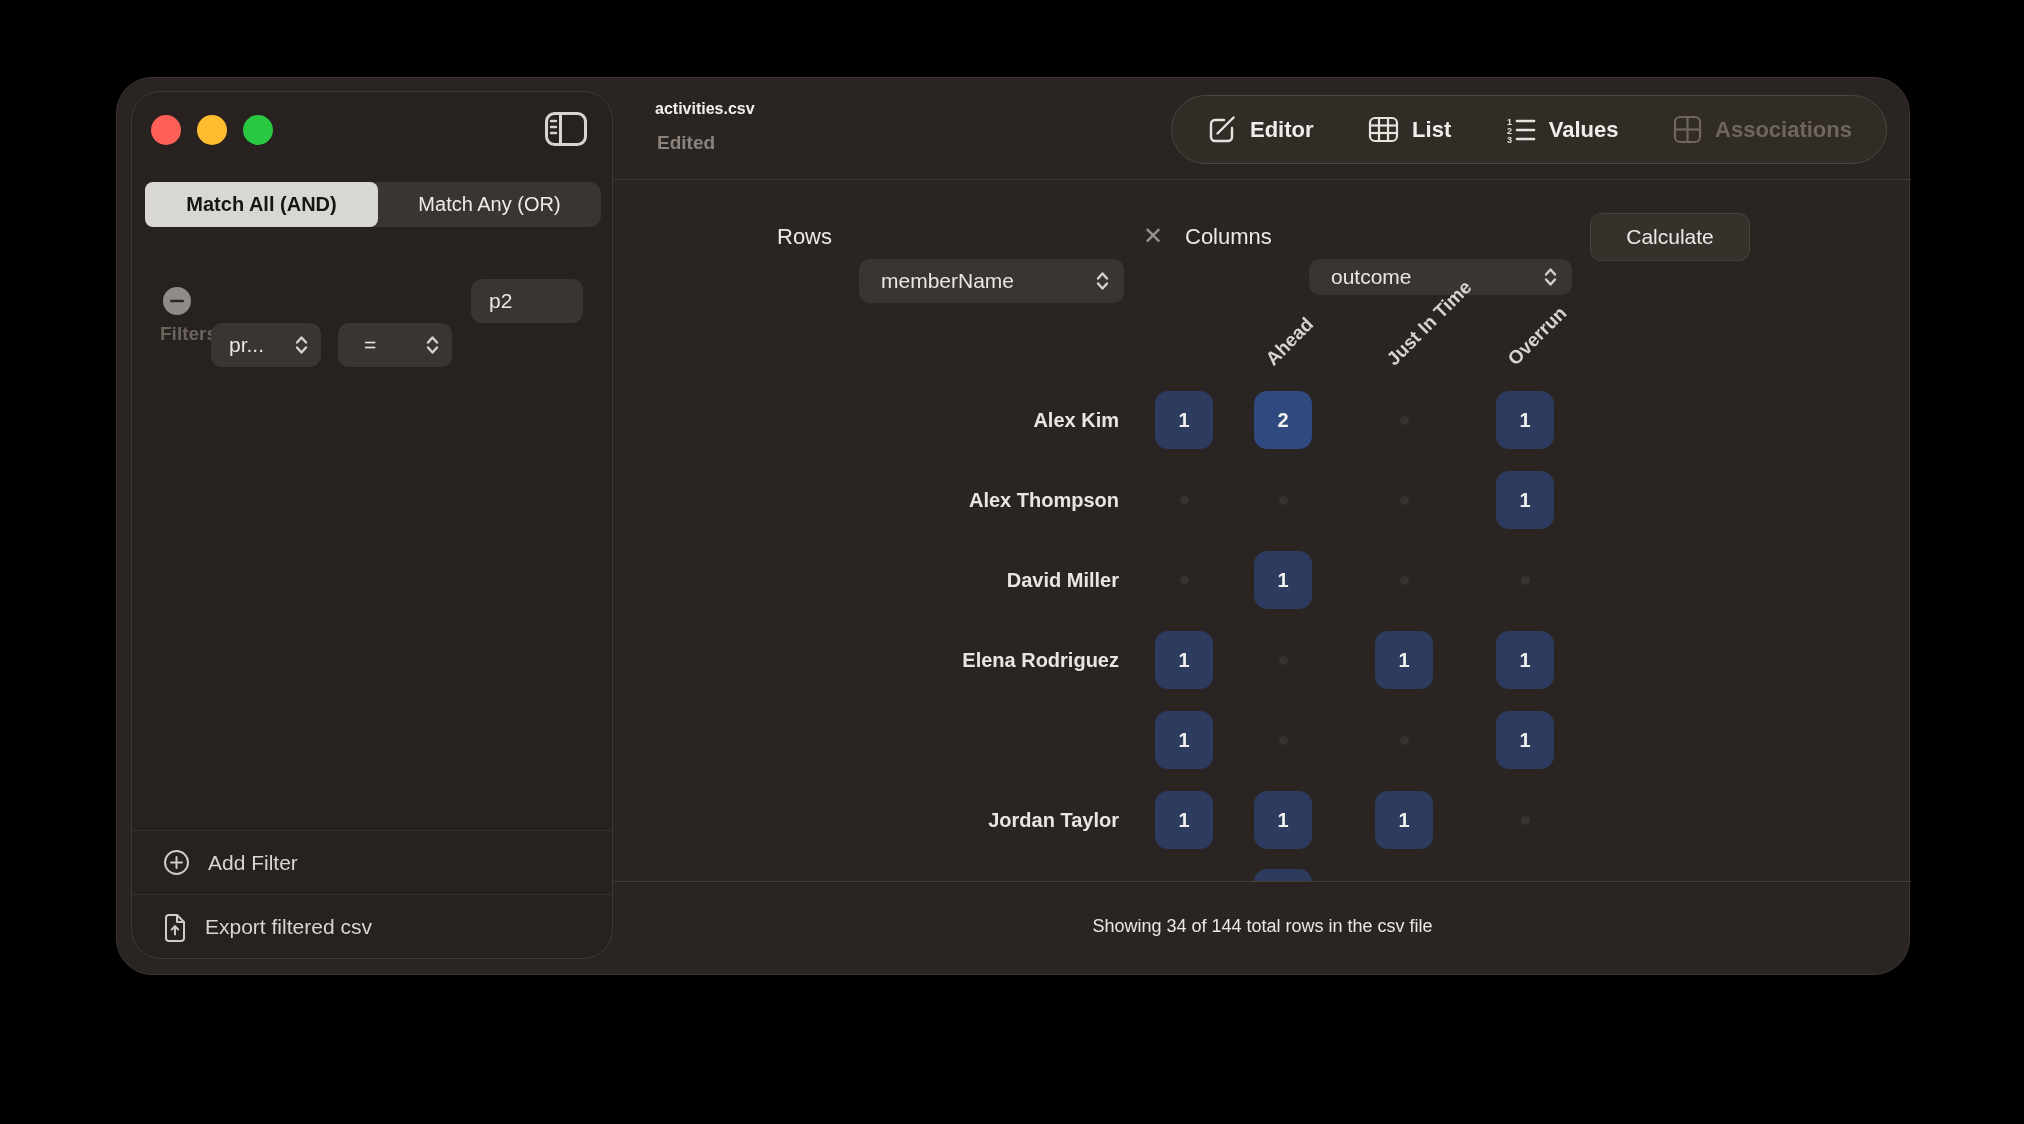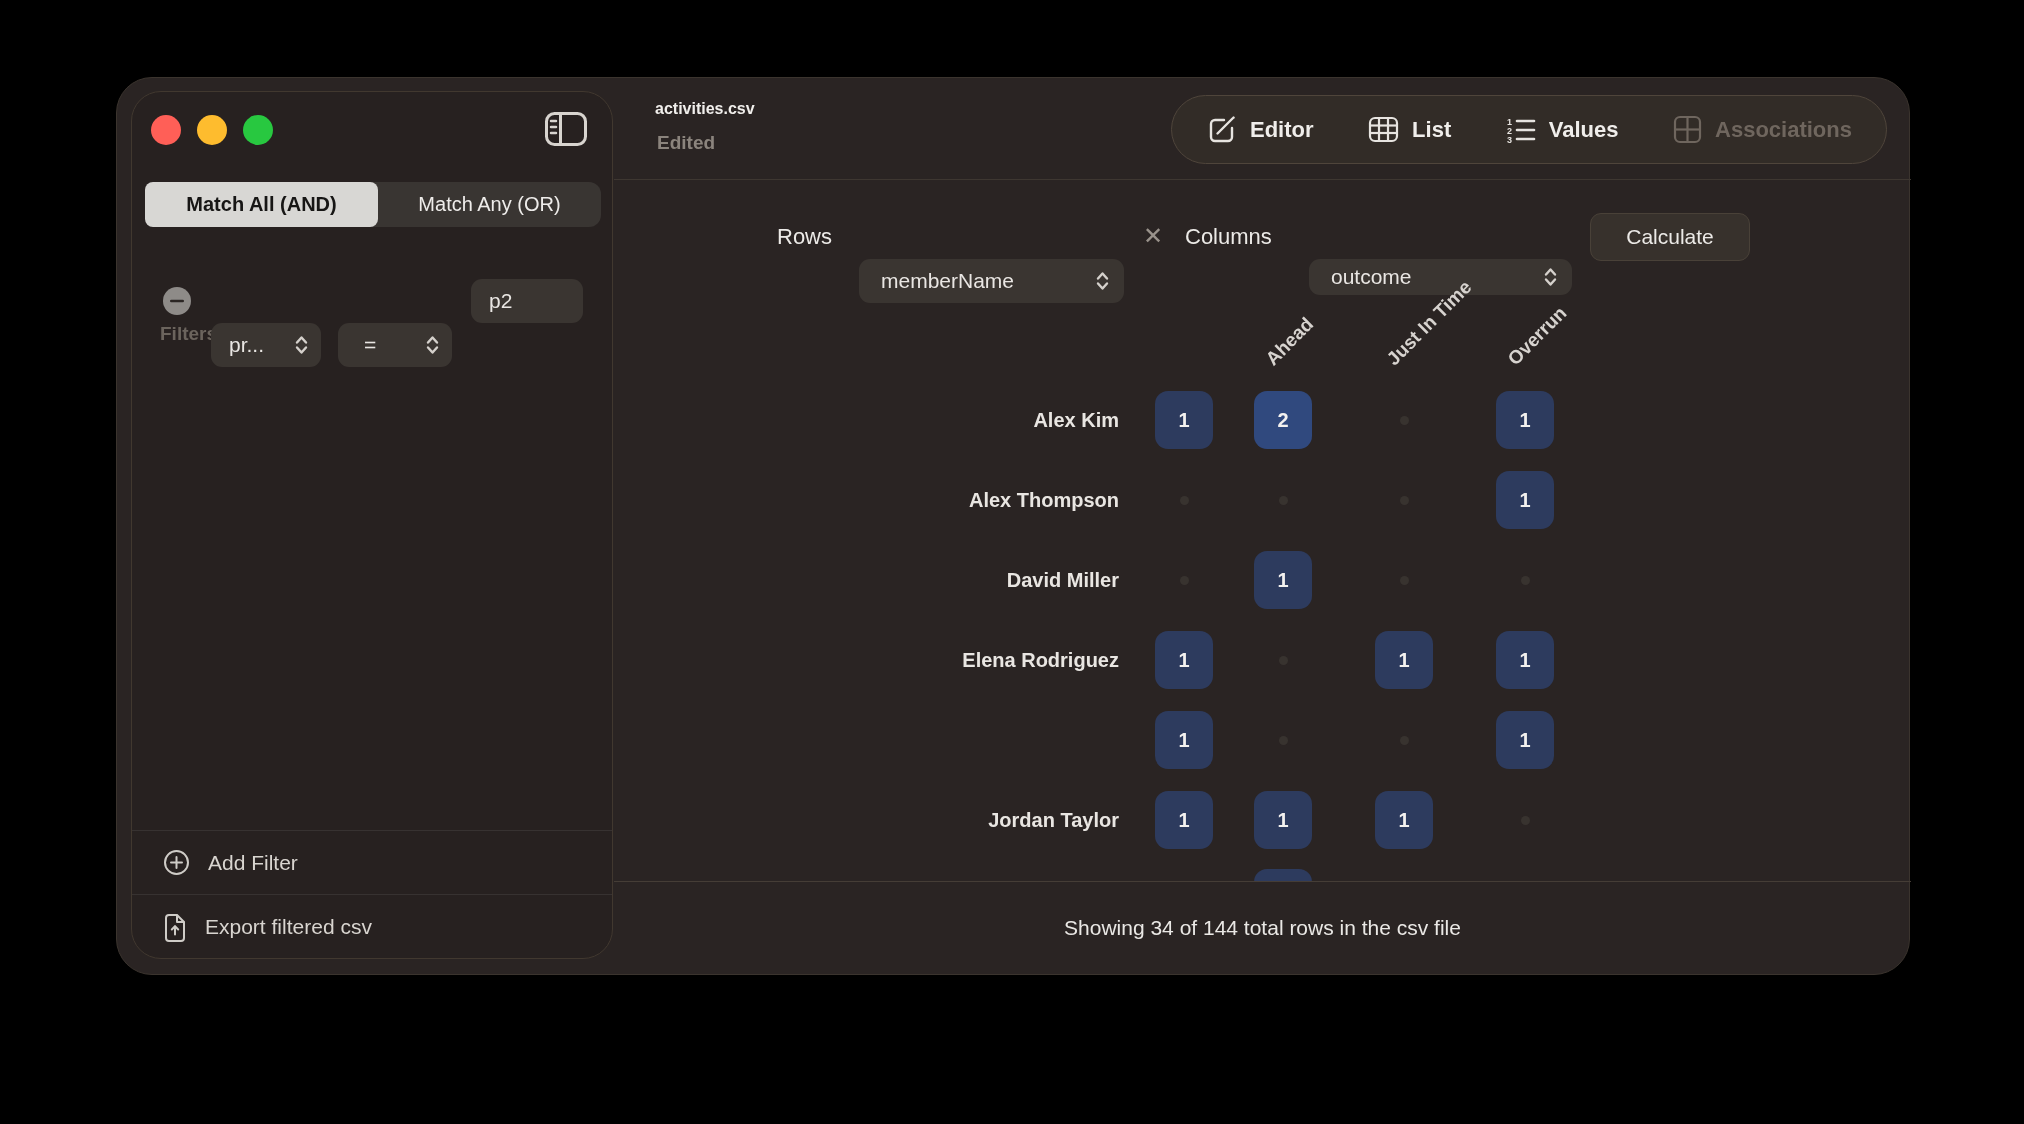--- a/index.html
+++ b/index.html
@@ -69,21 +69,21 @@
   .col-header{position:absolute;bottom:calc(100% + 10px);transform:rotate(-45deg);
               transform-origin:left bottom;white-space:nowrap;font-size:19px;font-weight:600;color:#d7d3cf;}
   .row-label{position:absolute;left:0;width:462px;height:80px;display:flex;align-items:center;
              justify-content:flex-end;font-size:20px;font-weight:600;color:#e9e6e2;}
   .cell{position:absolute;width:58px;height:58px;border-radius:13px;display:flex;align-items:center;
         justify-content:center;font-size:20px;font-weight:700;color:#f3f1ef;}
   .dot{position:absolute;width:9px;height:9px;border-radius:50%;}
   .partial-cell{position:absolute;height:13px;width:58px;border-radius:13px 13px 0 0;}
 
   .status{position:absolute;left:497px;top:838px;width:1297px;text-align:center;
-          font-size:21px;color:#eae8e5;}
+          font-size:18px;color:#eae8e5;}
 </style>
 </head>
 <body>
 
 <div class="window">
 
   <aside class="sidebar">
     <button class="light l1" style="background: rgb(255, 95, 87);"></button>
     <button class="light l2" style="background: rgb(254, 188, 46);"></button>
     <button class="light l3" style="background: rgb(40, 200, 64);"></button>

